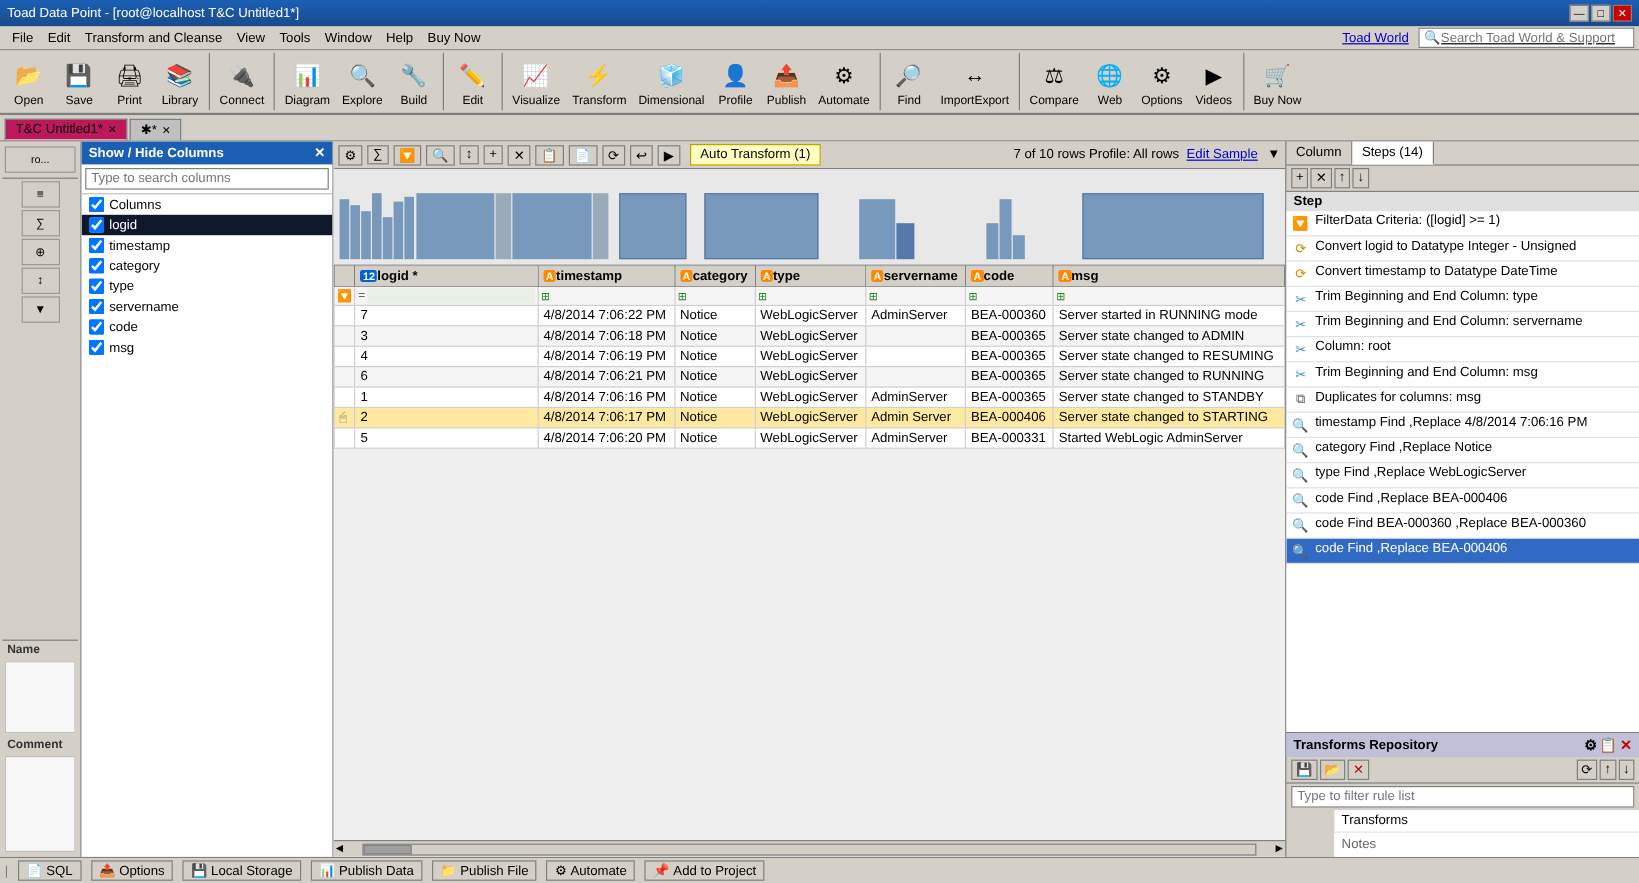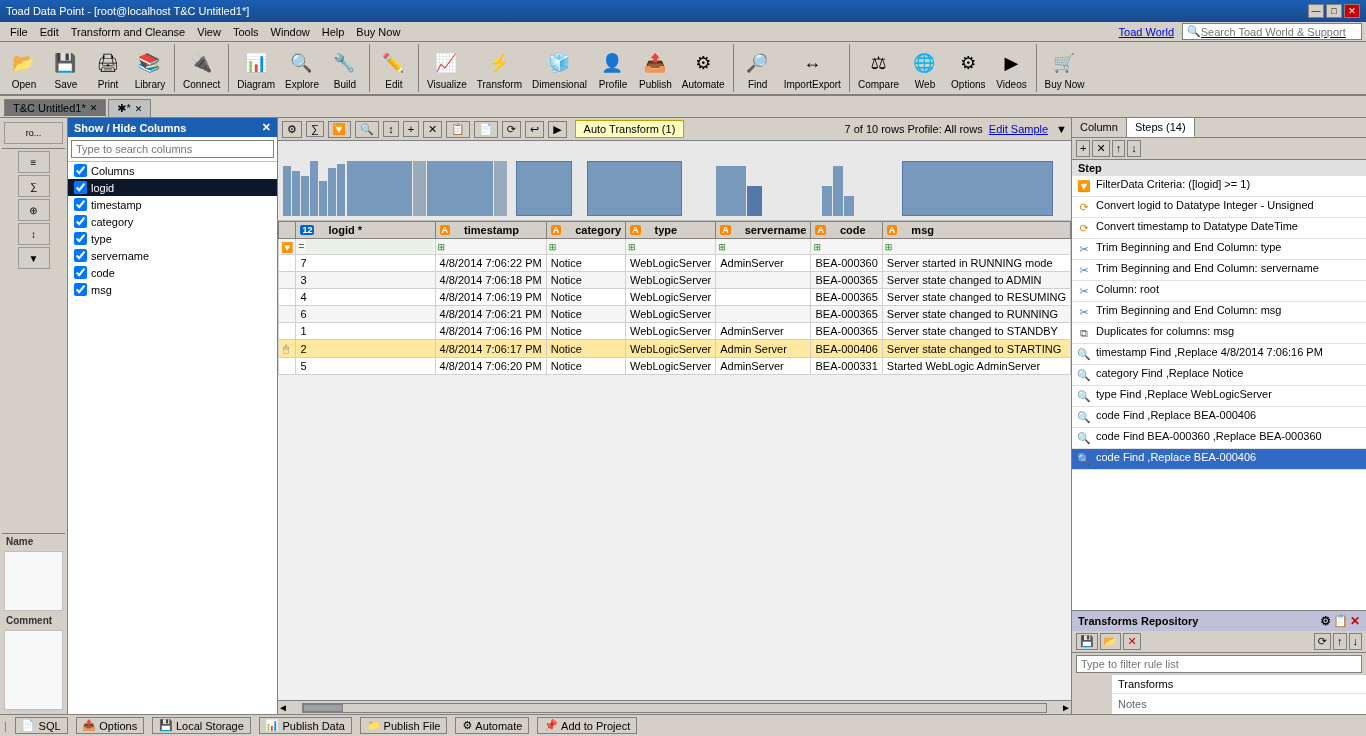--- a/index.html
+++ b/index.html
@@ -20,21 +20,21 @@
     
     .toolbar { background: #d4d0c8; height: 54px; display: flex; align-items: center; padding: 2px 4px; border-bottom: 2px solid #808080; gap: 2px; }
     .toolbar-group { display: flex; flex-direction: column; align-items: center; padding: 2px 4px; cursor: pointer; min-width: 40px; }
     .toolbar-icon { width: 32px; height: 32px; display: flex; align-items: center; justify-content: center; font-size: 18px; }
     .toolbar-label { font-size: 10px; }
     .toolbar-sep { width: 1px; height: 48px; background: #808080; margin: 0 2px; }
 
     
     .tab-bar { background: #d4d0c8; display: flex; align-items: flex-end; height: 22px; padding: 0 4px; border-bottom: 1px solid #808080; }
     .tab { background: #c0c0c0; border: 1px solid #808080; border-bottom: none; padding: 2px 8px; cursor: pointer; font-size: 11px; display: flex; align-items: center; gap: 4px; margin-right: 2px; }
-    .tab.active { background: #737373; border-bottom: 1px solid #d4d0c8; }
+    .tab.active { background: #be185d; border-bottom: 1px solid #d4d0c8; }
     .tab-close { font-size: 9px; cursor: pointer; }
 
     
     .main { display: flex; height: calc(736px - 22px - 20px - 54px - 22px - 22px); }
 
     
     .left-sidebar { width: 68px; background: #d4d0c8; border-right: 1px solid #808080; display: flex; flex-direction: column; align-items: center; padding: 2px; }
 
     
     .column-panel { width: 210px; background: #ffffff; border-right: 1px solid #808080; display: flex; flex-direction: column; }
@@ -58,21 +58,21 @@
     .chart-col { flex: 1; display: flex; flex-direction: column; align-items: center; margin: 0 1px; }
     .chart-bars { display: flex; align-items: flex-end; height: 60px; gap: 1px; }
 
     
     .grid-container { flex: 1; overflow: auto; }
     .data-grid { width: 100%; border-collapse: collapse; }
     .data-grid th { background: #d4d0c8; border: 1px solid #808080; padding: 2px 4px; font-size: 11px; text-align: left; position: sticky; top: 0; white-space: nowrap; }
     .data-grid td { border: 1px solid #d0d0d0; padding: 2px 4px; font-size: 11px; white-space: nowrap; background: white; }
     .data-grid tr:nth-child(even) td { background: #f5f5f5; }
     .data-grid tr.highlighted td { background: #ffe8a0; }
-    .col-header { display: flex; align-items: center; gap: 14px; }
+    .col-header { display: flex; align-items: center; gap: 0; }
     .col-type-icon { background: #ff8800; color: white; font-size: 9px; padding: 0 2px; border-radius: 2px; }
     .col-type-icon.blue { background: #0066cc; }
     .filter-row td { background: #e8e8e8; padding: 1px 2px; }
     .filter-cell { display: flex; align-items: center; gap: 2px; }
     .filter-icon { font-size: 10px; color: #666; }
 
     
     .right-panel { width: 295px; background: #d4d0c8; border-left: 1px solid #808080; display: flex; flex-direction: column; }
     .right-panel-tabs { display: flex; border-bottom: 1px solid #808080; }
     .right-tab { padding: 3px 8px; cursor: pointer; font-size: 11px; border-right: 1px solid #808080; }

